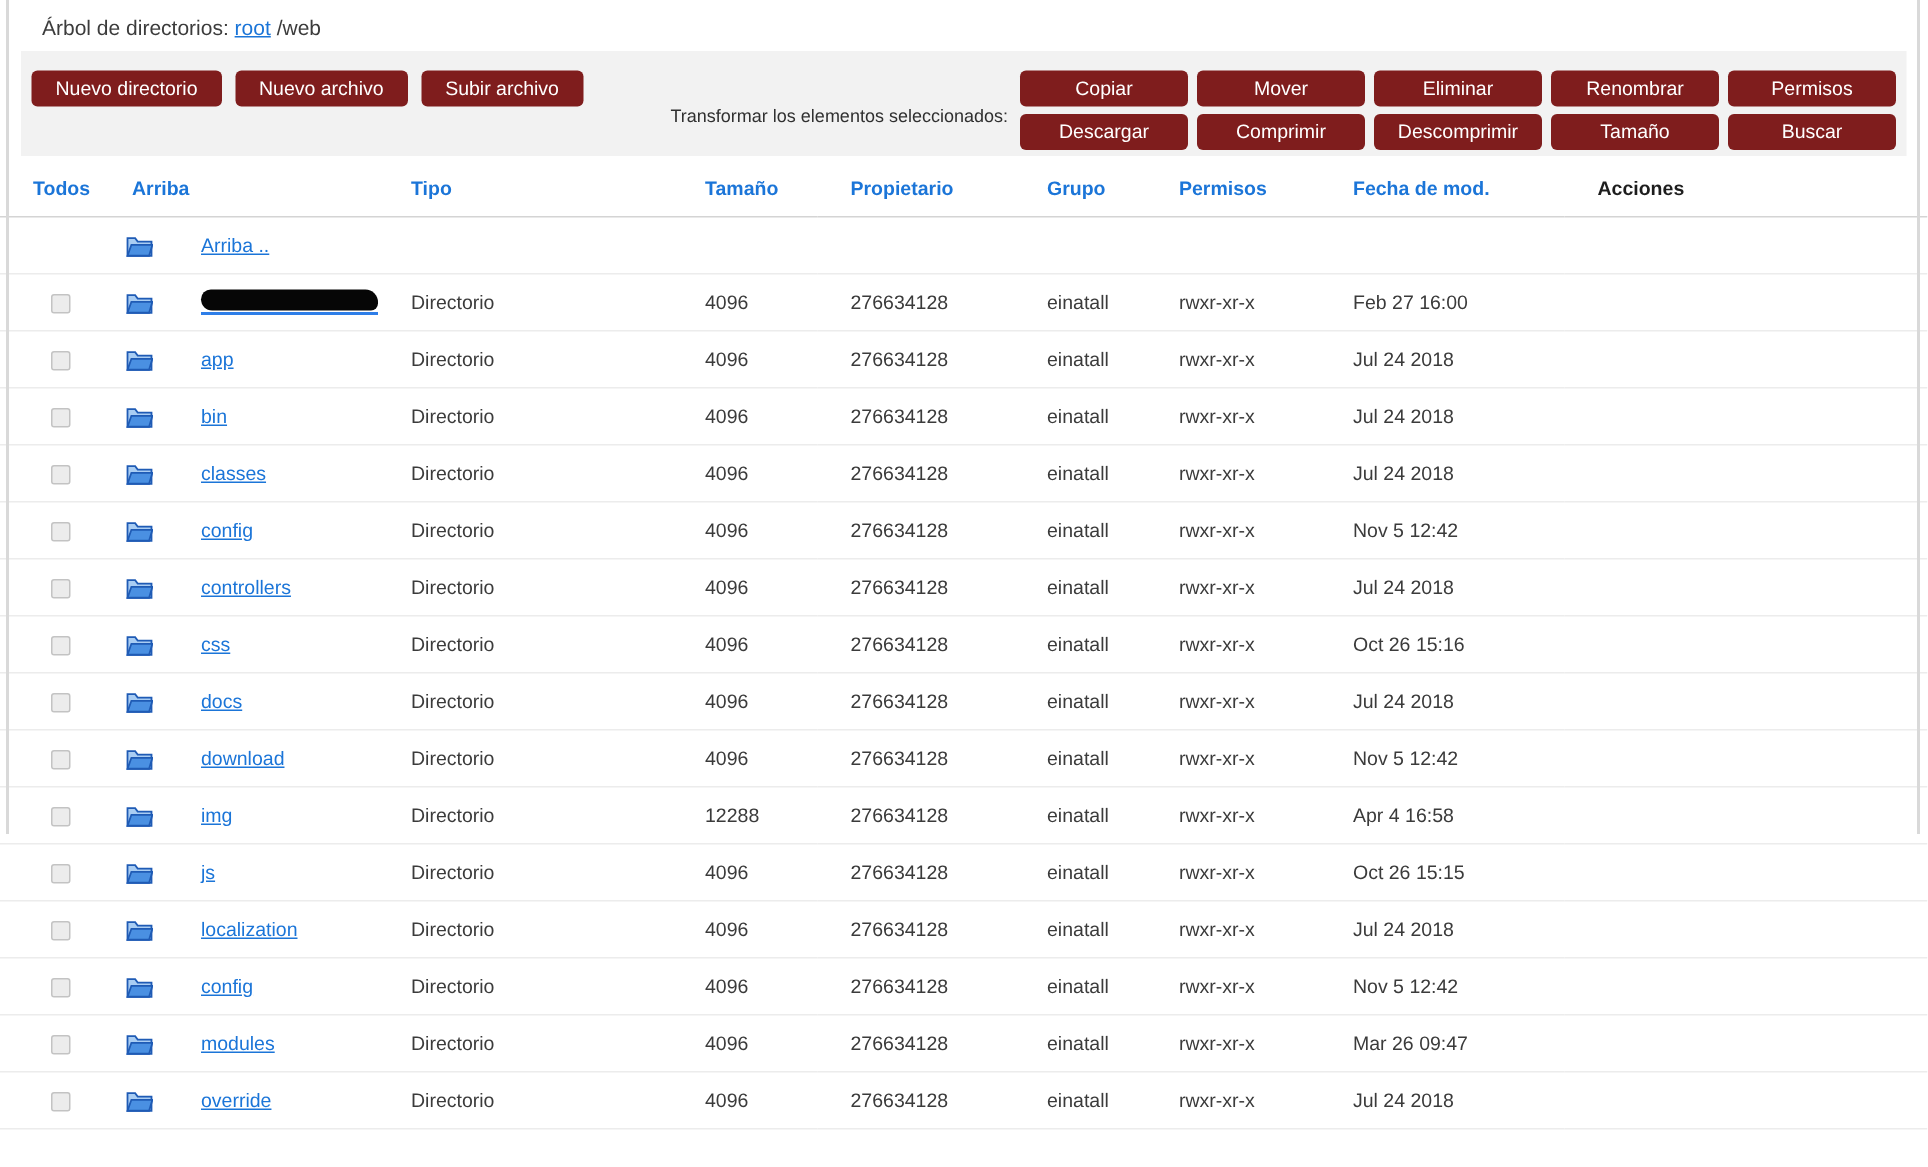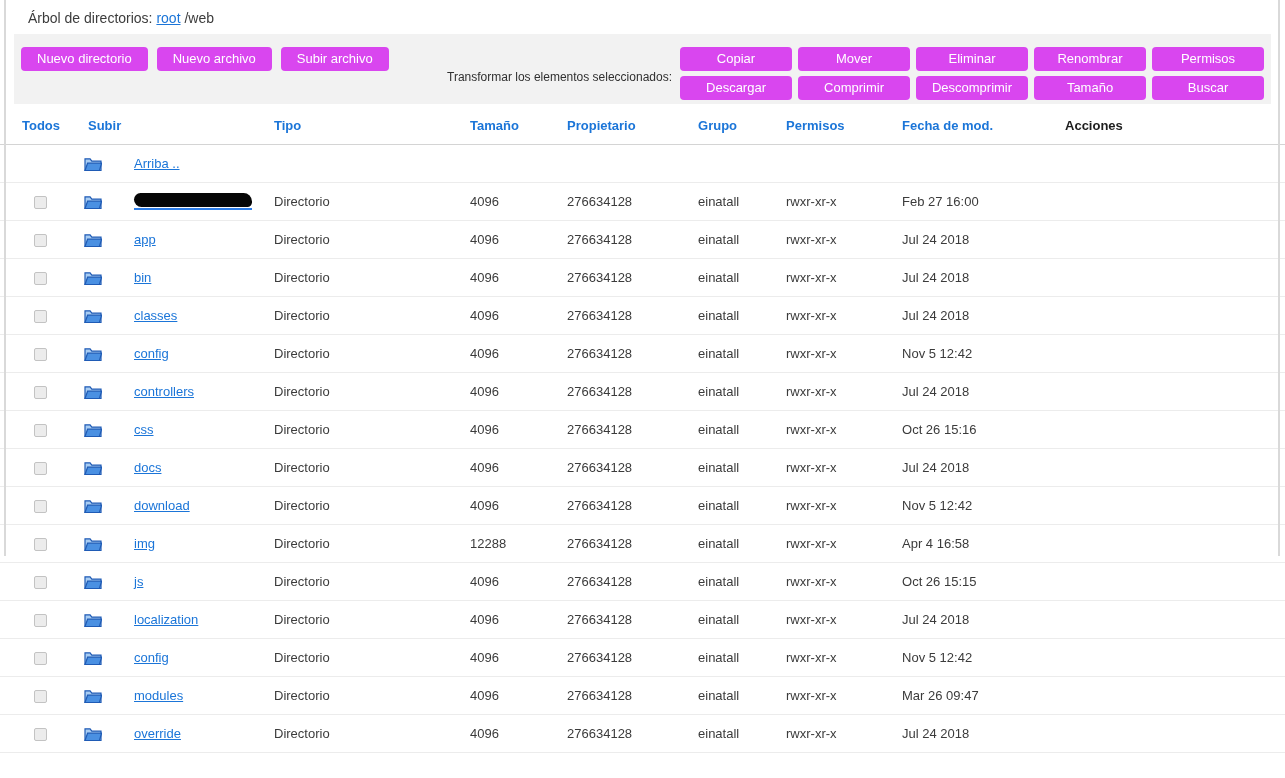--- a/index.html
+++ b/index.html
@@ -37,21 +37,21 @@
     background: #f2f2f2;
     padding: 13px 7px 4px 7px;
     height: 53px;
     display: flex;
     justify-content: space-between;
     align-items: flex-start;
     box-sizing: content-box;
   }
   .btn {
     display: inline-block;
-    background: #d946ef;
+    background: #7f1d1d;
     color: #ffffff;
     border: none;
     border-radius: 4px;
     height: 24px;
     line-height: 24px;
     font-size: 13px;
     font-family: "Liberation Sans", sans-serif;
     text-align: center;
     cursor: pointer;
     padding: 0 16px;
@@ -181,21 +181,21 @@
         <col style="width:97px">
         <col style="width:131px">
       <col style="width:88px">
         <col style="width:116px">
         <col style="width:163px">
         <col>
     </colgroup>
     <thead>
       <tr>
         <th><a>Todos</a></th>
-        <th colspan="2"><a>Subir</a></th>
+        <th colspan="2"><a>Arriba</a></th>
         <th><a>Tipo</a></th>
         <th><a>Tamaño</a></th>
         <th><a>Propietario</a></th>
         <th><a>Grupo</a></th>
         <th><a>Permisos</a></th>
         <th><a>Fecha de mod.</a></th>
         <th><span>Acciones</span></th>
       </tr>
     </thead>
     <tbody>

